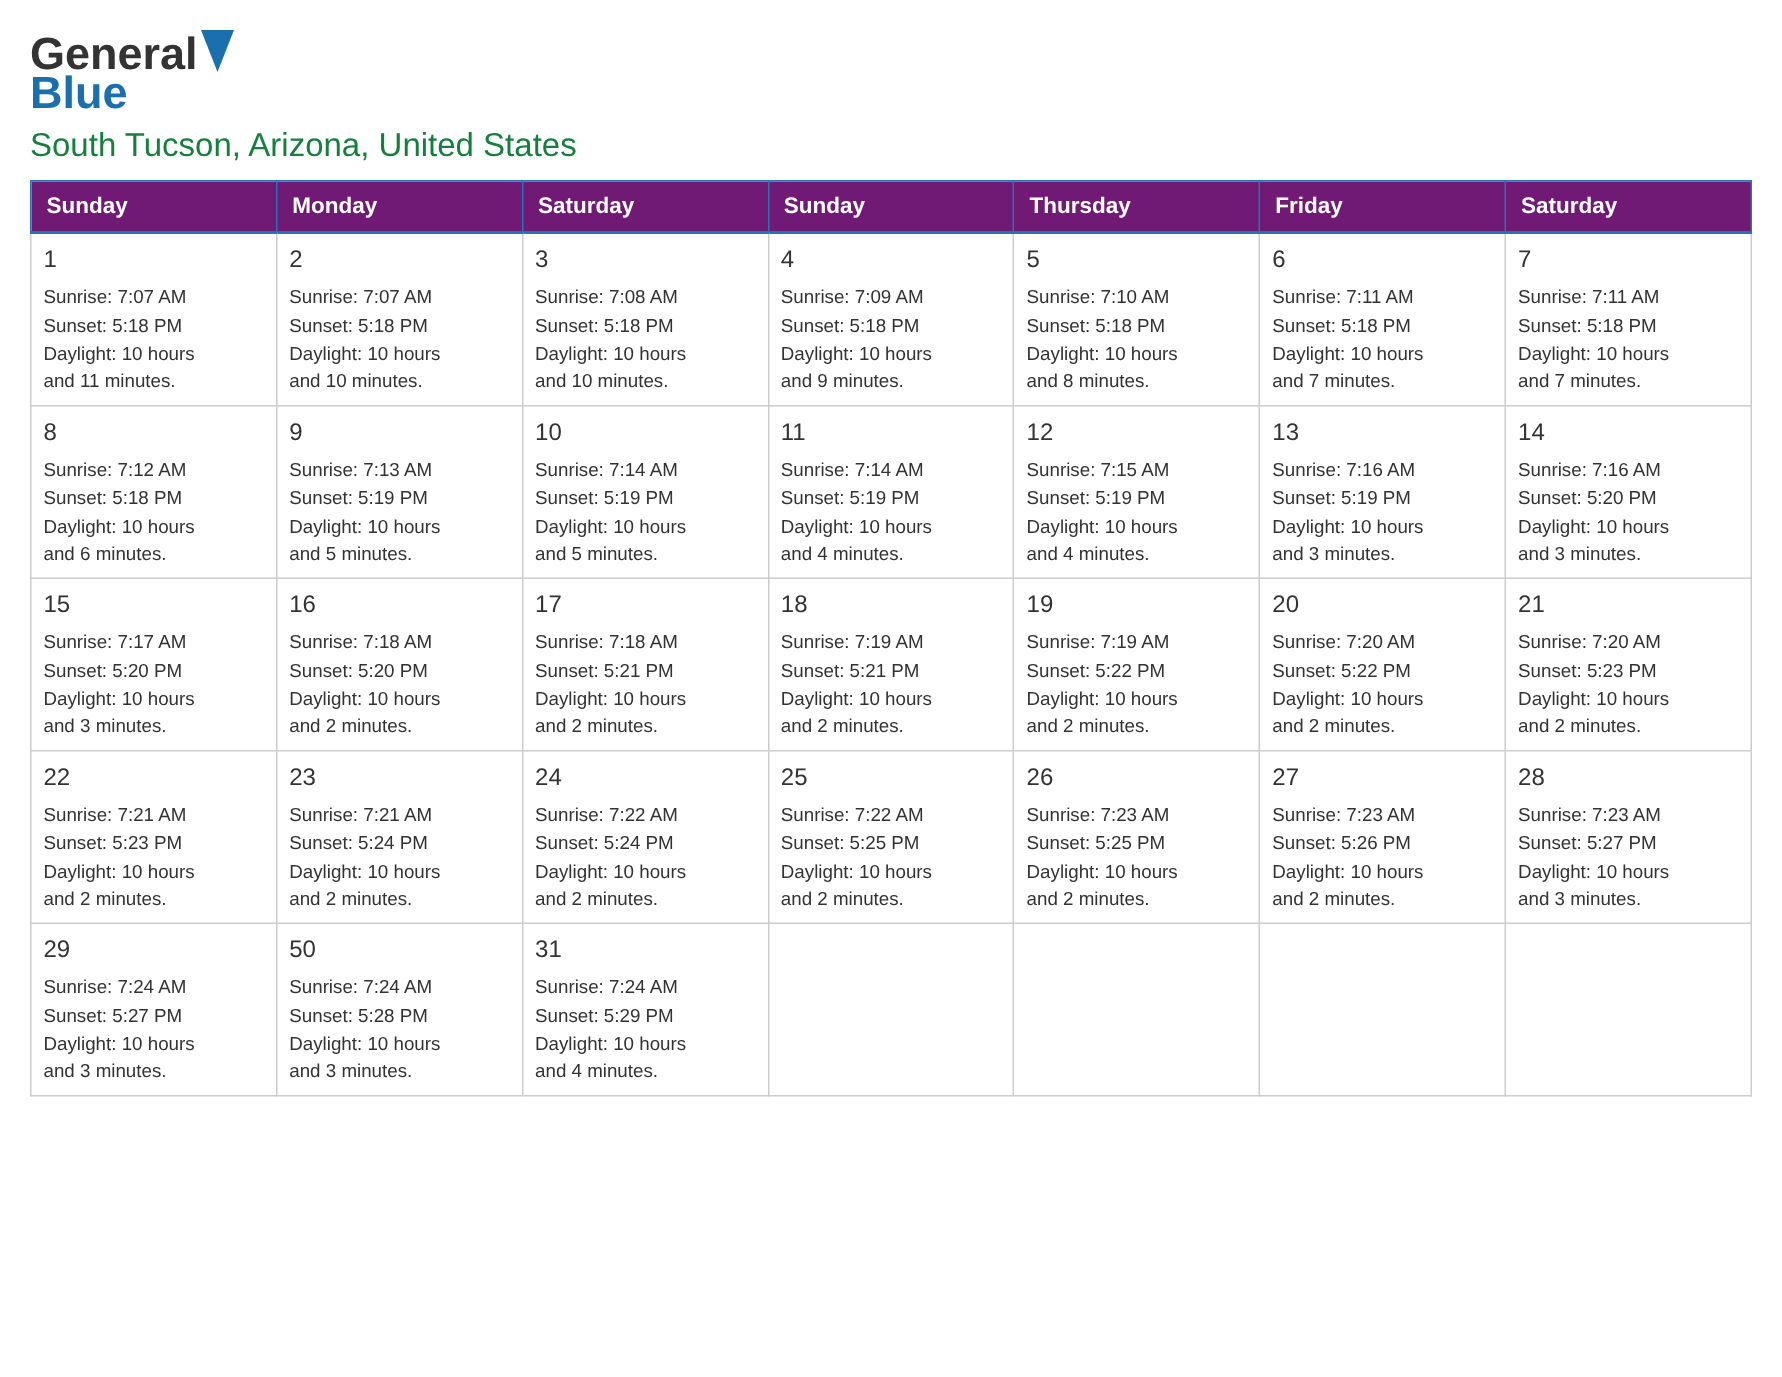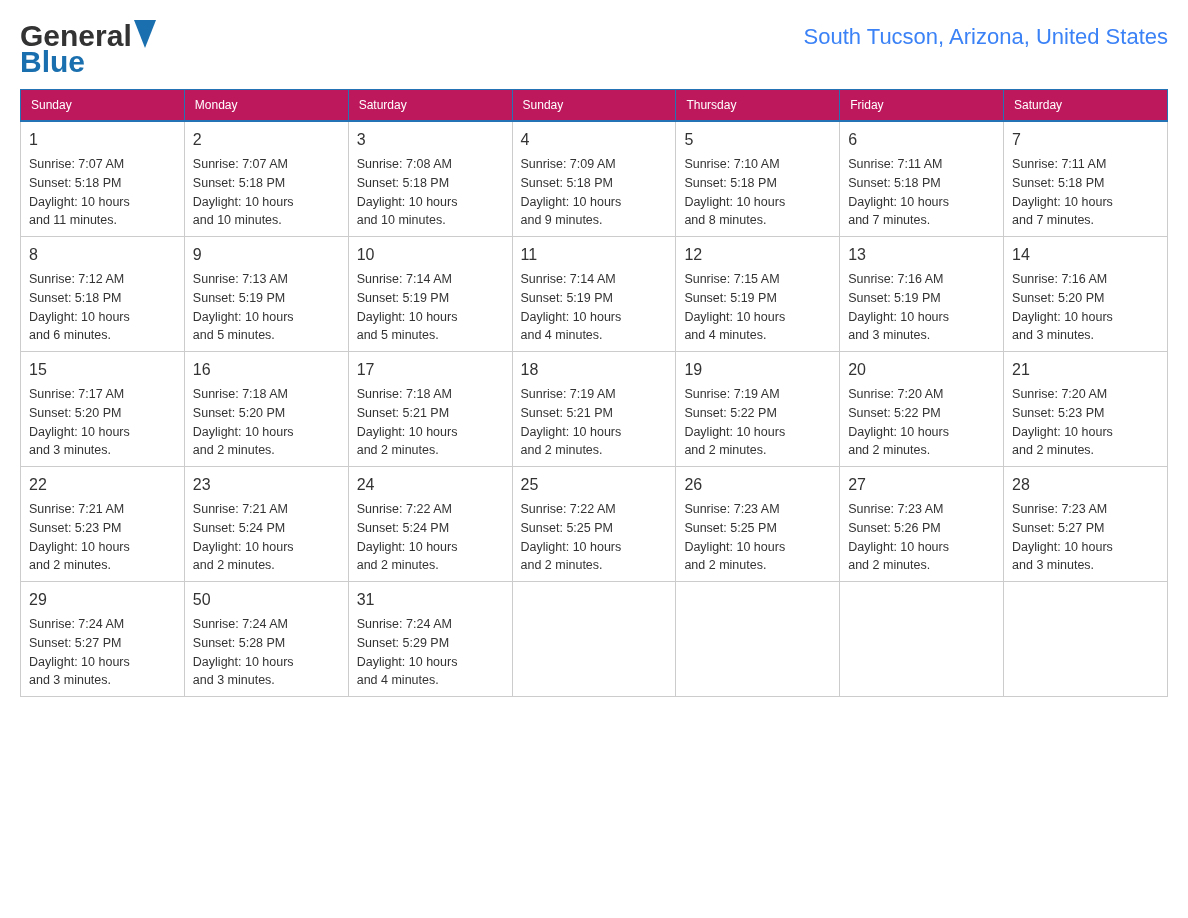--- a/index.html
+++ b/index.html
@@ -8,53 +8,53 @@
       background: #fff;
       padding: 20px;
       width: 1188px;
       min-height: 918px;
     }
     .header {
       display: flex;
       justify-content: space-between;
       align-items: flex-start;
       margin-bottom: 10px;
+      flex-direction: column;
     }
     .logo {
       display: flex;
       flex-direction: column;
       align-items: flex-start;
     }
     .title-block {
       text-align: right;
     }
     .month-title {
       font-size: 52px;
       font-weight: normal;
       color: #222;
       line-height: 1.1;
     }
     .location-title {
       font-size: 22px;
-      color: #3b82f6;
+      color: #15803d;
       margin-top: 4px;
-      margin-left: 42px;
     }
     table {
       width: 100%;
       border-collapse: collapse;
       font-size: 13px;
     }
     thead tr th {
-      background-color: #be185d;
+      background-color: #701a75;
       color: #fff;
       padding: 8px 10px;
       text-align: left;
-      font-size: 12px;
-      font-weight: normal;
+      font-size: 15px;
+      font-weight: bold;
       border: 1px solid #2474b5;
     }
     tbody tr td {
       border: 1px solid #ccc;
       vertical-align: top;
       padding: 6px 8px;
       width: 14.28%;
       height: 100px;
       color: #333;
       line-height: 1.5;

